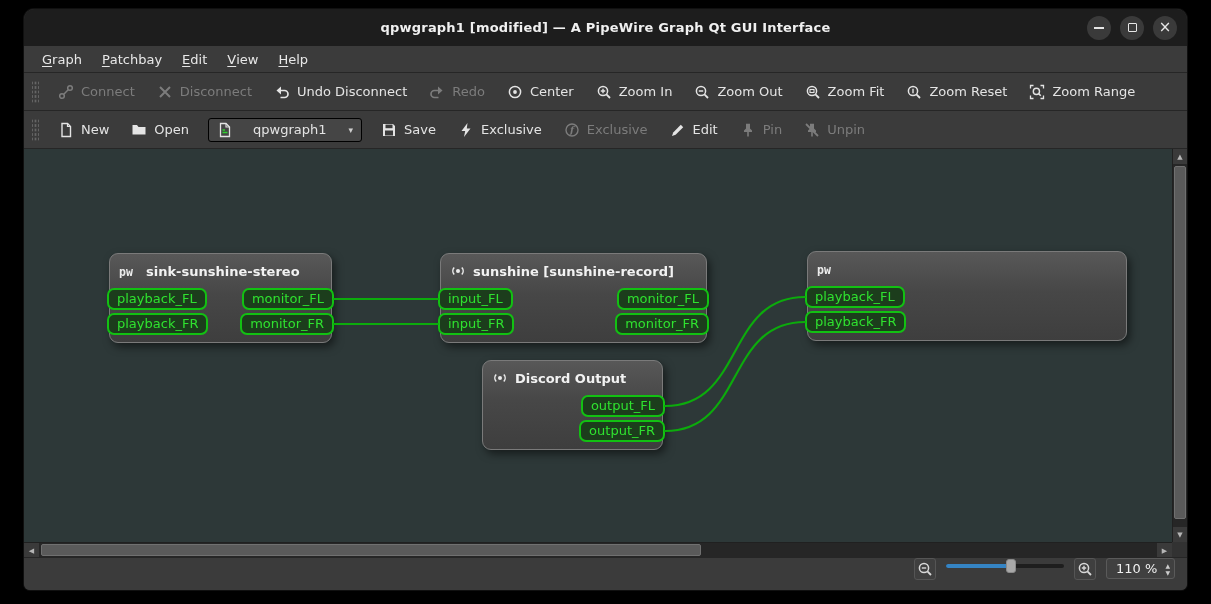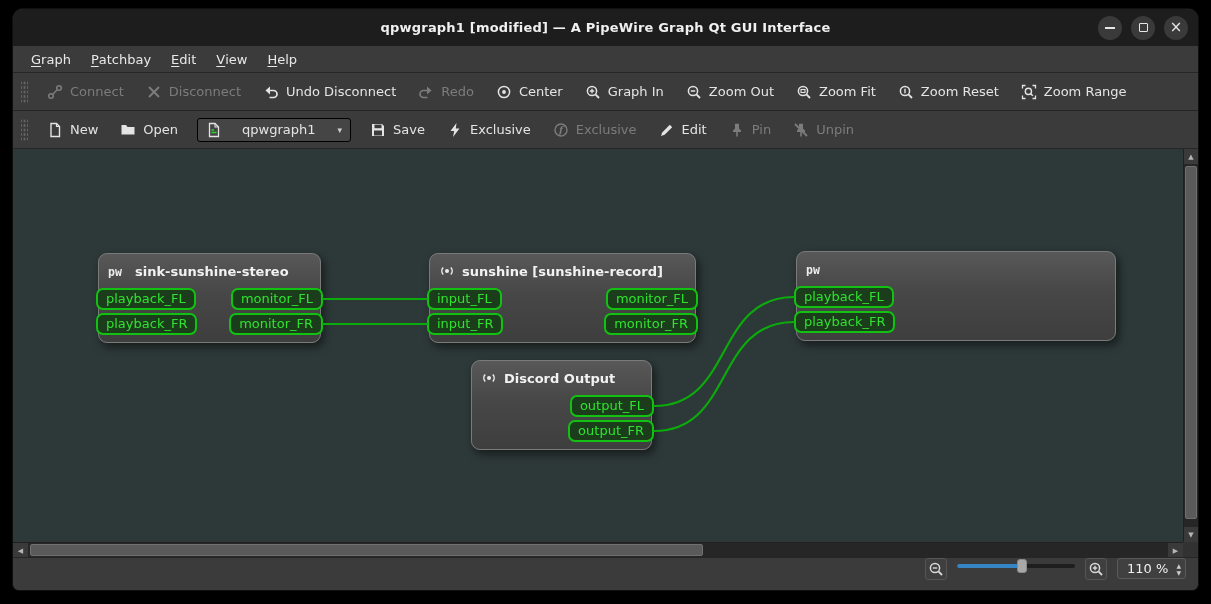--- a/index.html
+++ b/index.html
@@ -1,18 +1,18 @@
 <!DOCTYPE html>
 <html style="--canvas-bg: #2d3838; --port-border: #12c112; --port-text: #2fe22f; --port-fill: #1c3d1c; --edge-green: #0cab0c; --slider-fill: #3584c4;"><head>
 <meta charset="utf-8">
 <style>
   *{box-sizing:border-box;margin:0;padding:0;}
   html,body{background:#000;}
   body{font-family:"DejaVu Sans",sans-serif;width:1211px;height:604px;overflow:hidden;}
-  .screen{width:1211px;height:604px;background:#000;padding:9px 13px 14px;display:flex;}
+  .screen{width:1211px;height:604px;background:#000;padding:9px 24px 14px;display:flex;}
   .window{flex:1;display:flex;flex-direction:column;background:#3b3b3b;border-radius:10px 10px 6px 6px;overflow:hidden;box-shadow:0 0 0 1px #101010;}
 
   
   .titlebar{height:37px;background:#1d1d1d;display:flex;align-items:center;position:relative;flex:0 0 auto;}
   .title{flex:1;text-align:center;color:#f0f0f0;font-size:13px;font-weight:bold;letter-spacing:.2px;}
   .win-controls{position:absolute;right:10px;top:0;bottom:0;display:flex;align-items:center;gap:9px;}
   .win-btn{width:24px;height:24px;border-radius:50%;background:#3a3a3a;color:#e6e6e6;display:flex;align-items:center;justify-content:center;cursor:pointer;}
   .glyph-min{width:10px;height:2px;background:#e6e6e6;display:block;}
   .glyph-max{width:9px;height:9px;border:1.5px solid #e6e6e6;border-radius:1px;display:block;}
   .glyph-close{font-size:15px;line-height:1;color:#e6e6e6;}
@@ -141,21 +141,21 @@
           <span class="tb-label">Center</span>
         </div>
         <div class="tb-item">
           <span class="icon">
             <svg width="16" height="16" viewBox="0 0 16 16" xmlns="http://www.w3.org/2000/svg">
               <circle cx="7" cy="7" r="4.6" fill="none" stroke="currentColor" stroke-width="1.5"></circle>
               <path d="M10.4 10.4 L14 14" stroke="currentColor" stroke-width="1.8"></path>
               <path d="M4.8 7 h4.4 M7 4.8 v4.4" stroke="currentColor" stroke-width="1.4"></path>
             </svg>
           </span>
-          <span class="tb-label">Graph In</span>
+          <span class="tb-label">Zoom In</span>
         </div>
         <div class="tb-item">
           <span class="icon">
             <svg width="16" height="16" viewBox="0 0 16 16" xmlns="http://www.w3.org/2000/svg">
               <circle cx="7" cy="7" r="4.6" fill="none" stroke="currentColor" stroke-width="1.5"></circle>
               <path d="M10.4 10.4 L14 14" stroke="currentColor" stroke-width="1.8"></path>
               <path d="M4.8 7 h4.4" stroke="currentColor" stroke-width="1.4"></path>
             </svg>
           </span>
           <span class="tb-label">Zoom Out</span>

